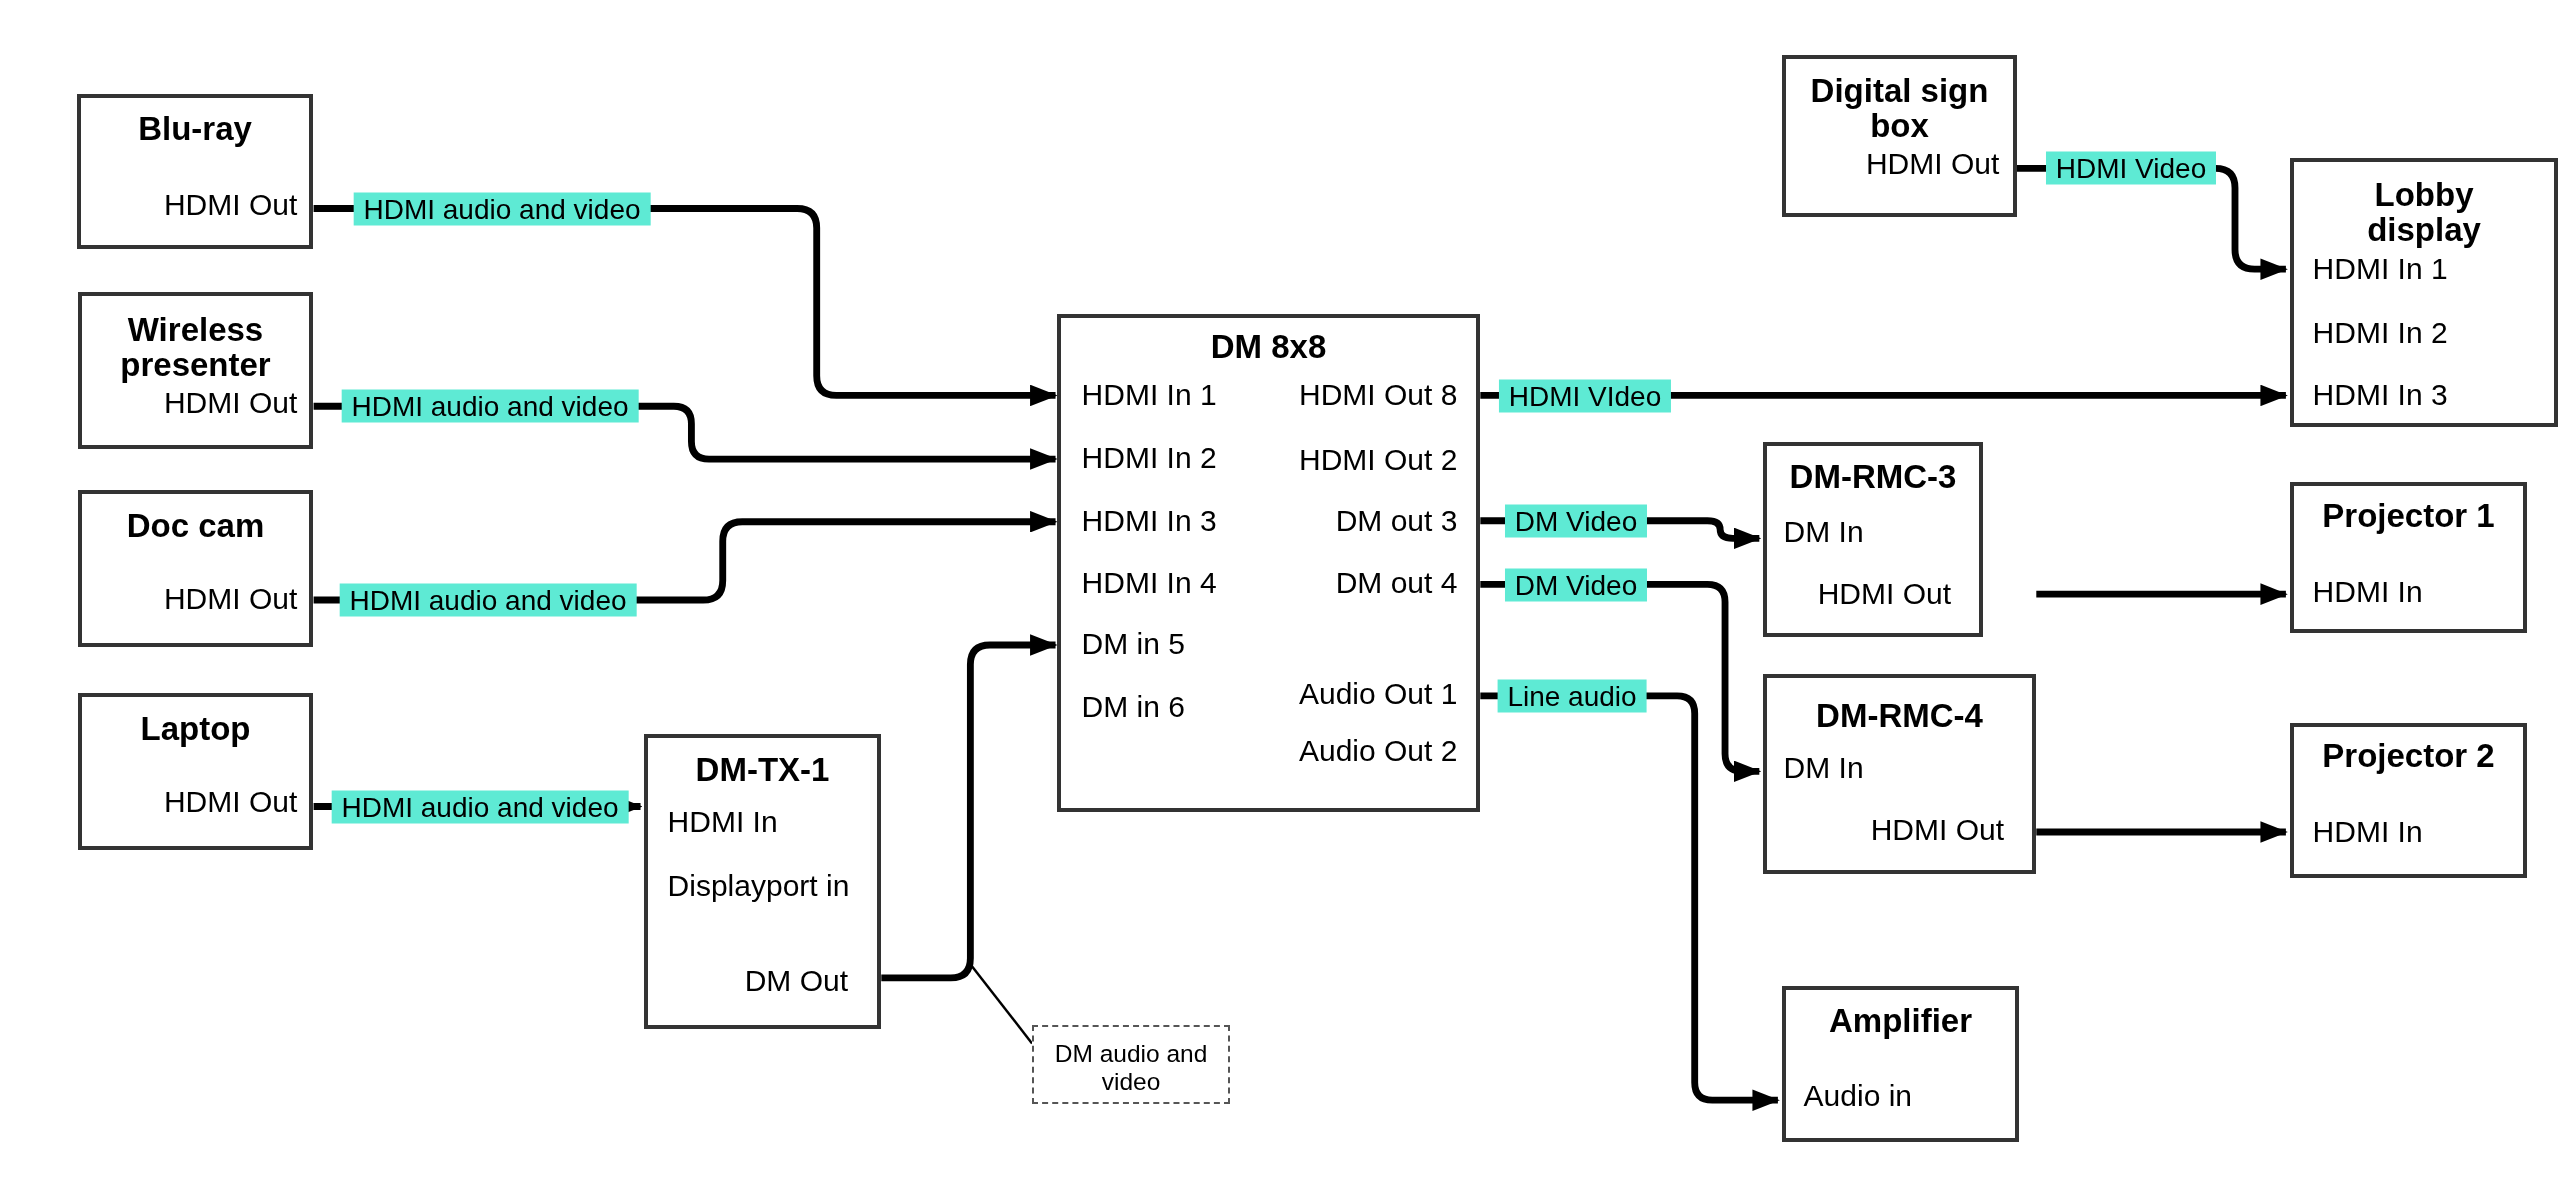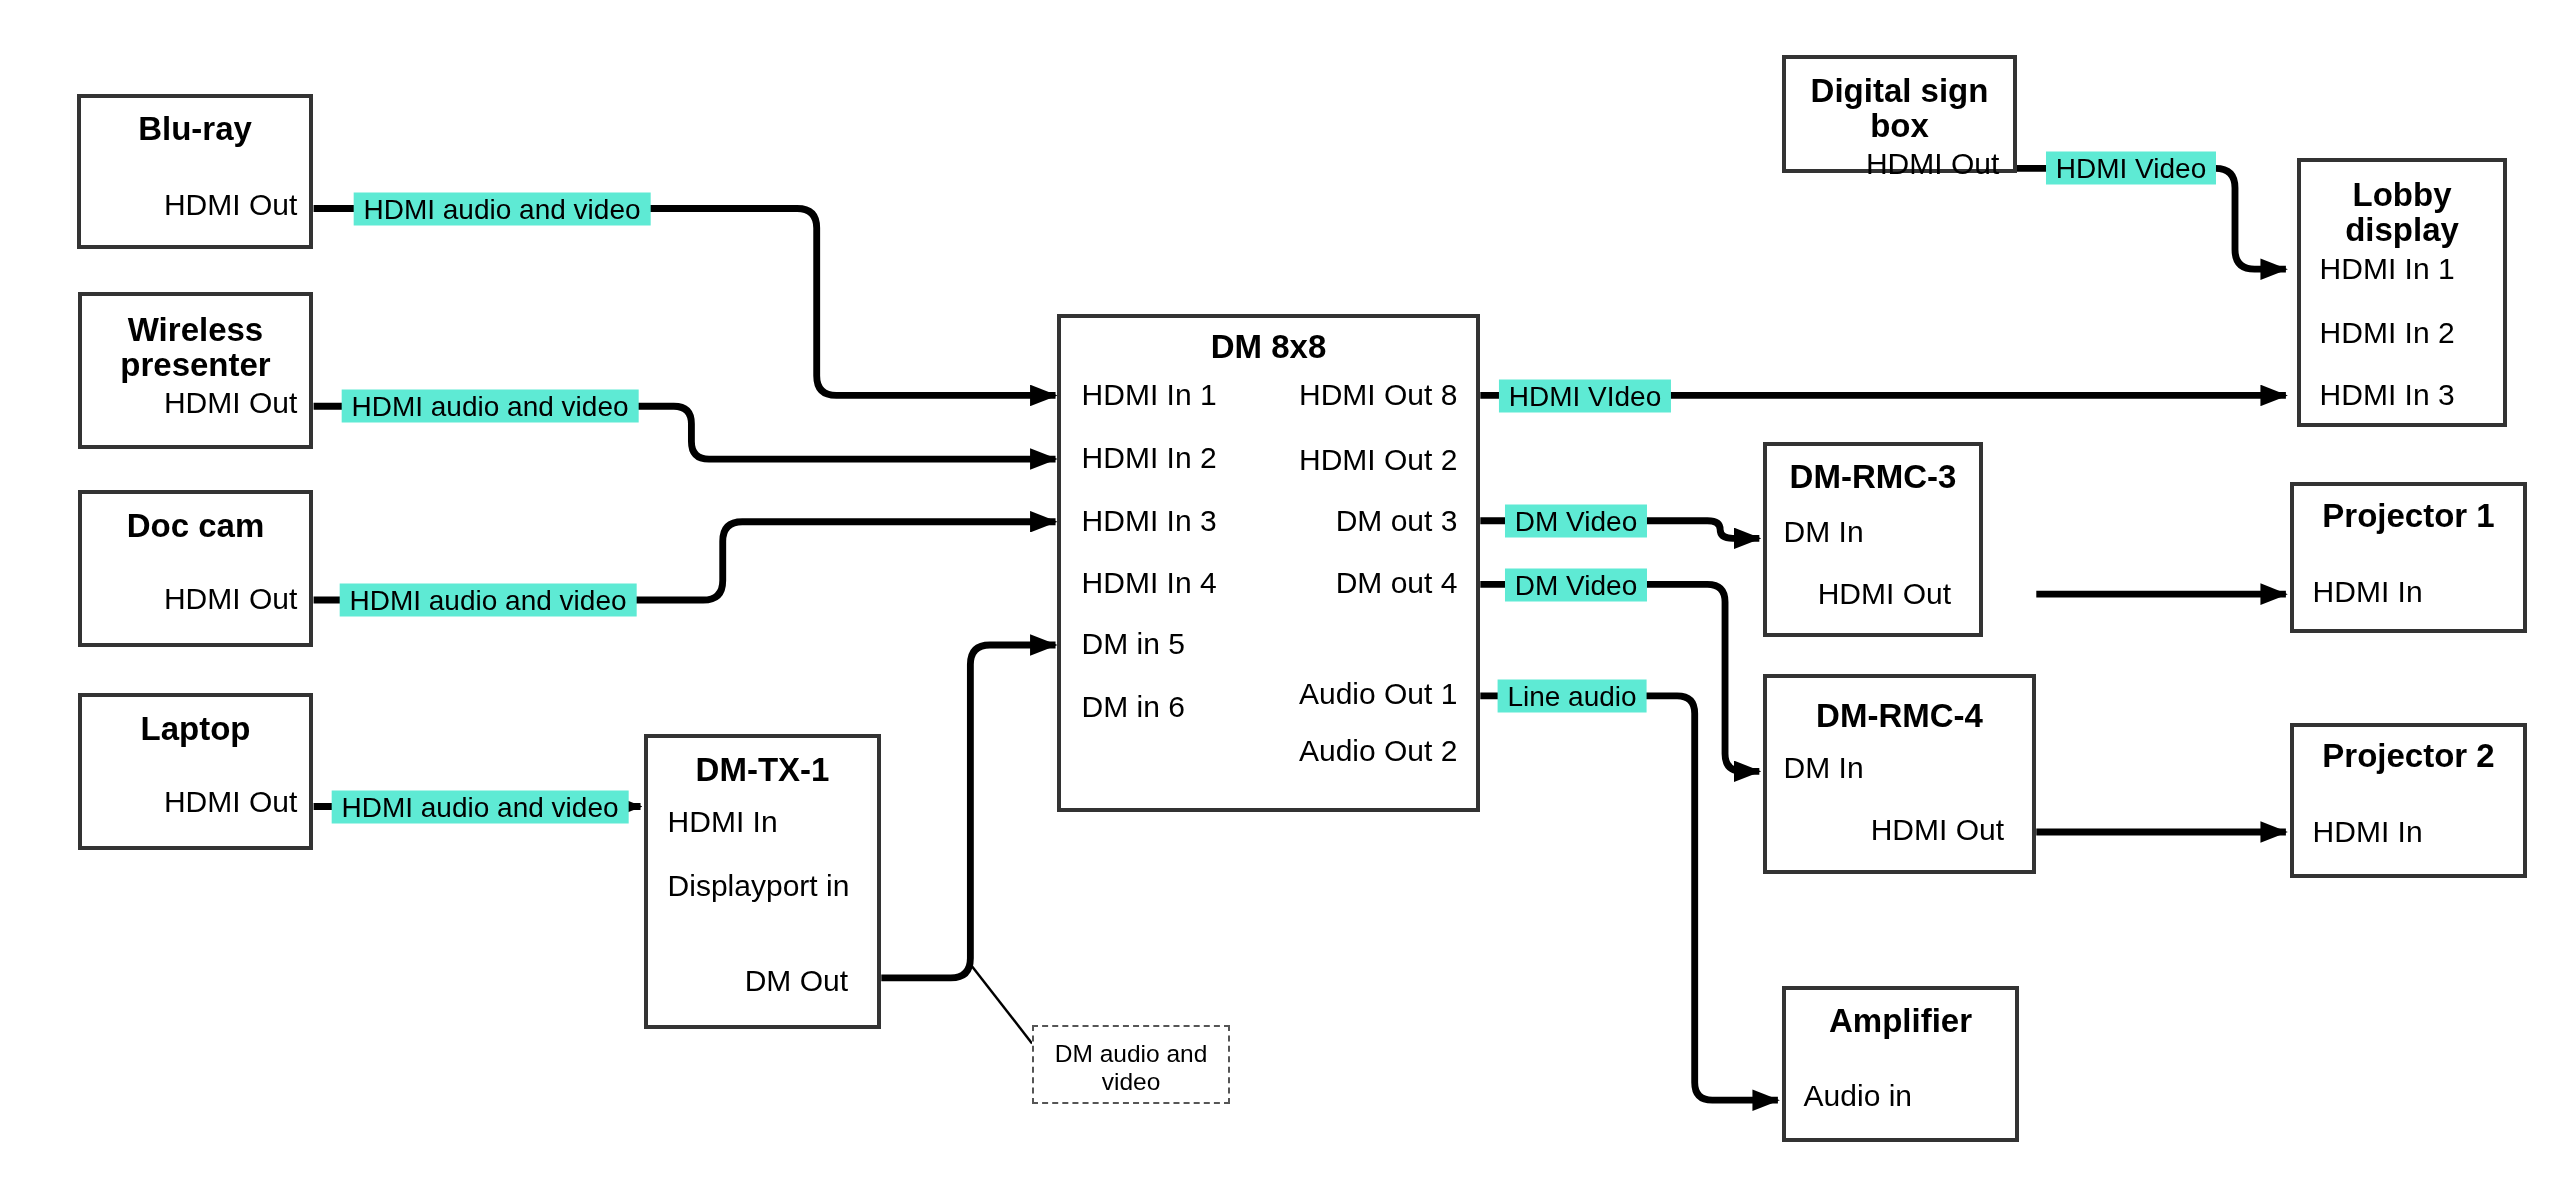--- a/index.html
+++ b/index.html
@@ -89,26 +89,26 @@
     <div class="port pleft" style="left:20.6px;top:310px;">DM in 5</div>
     <div class="port pleft" style="left:20.6px;top:373px;">DM in 6</div>
     <div class="port pright" style="right:18.6px;top:61px;">HDMI Out 8</div>
     <div class="port pright" style="right:18.6px;top:126px;">HDMI Out 2</div>
     <div class="port pright" style="right:18.6px;top:187px;">DM out 3</div>
     <div class="port pright" style="right:18.6px;top:249px;">DM out 4</div>
     <div class="port pright" style="right:18.6px;top:360px;">Audio Out 1</div>
     <div class="port pright" style="right:18.6px;top:417px;">Audio Out 2</div>
   </div>
 
-  <div class="node" style="left:1782px;top:55px;width:235px;height:118px;">
+  <div class="node" style="left:1782px;top:55px;width:235px;height:162px;">
     <div class="title" style="left:9.8px;right:9.8px;top:13.7px;">Digital sign box</div>
     <div class="port pright" style="right:13.7px;top:89px;">HDMI Out</div>
   </div>
 
-  <div class="node" style="left:2290px;top:158px;width:210px;height:269px;margin-left:7px;">
+  <div class="node" style="left:2290px;top:158px;width:268px;height:269px;">
     <div class="title" style="left:44px;right:44px;top:14.7px;">Lobby display</div>
     <div class="port pleft" style="left:18.6px;top:91px;">HDMI In 1</div>
     <div class="port pleft" style="left:18.6px;top:155px;">HDMI In 2</div>
     <div class="port pleft" style="left:18.6px;top:217px;">HDMI In 3</div>
   </div>
 
   <div class="node" style="left:1763px;top:442px;width:220px;height:195px;">
     <div class="title" style="left:9.8px;right:9.8px;top:12.7px;">DM-RMC-3</div>
     <div class="port pleft" style="left:16.6px;top:70px;">DM In</div>
     <div class="port pright" style="right:28px;top:132px;">HDMI Out</div>

